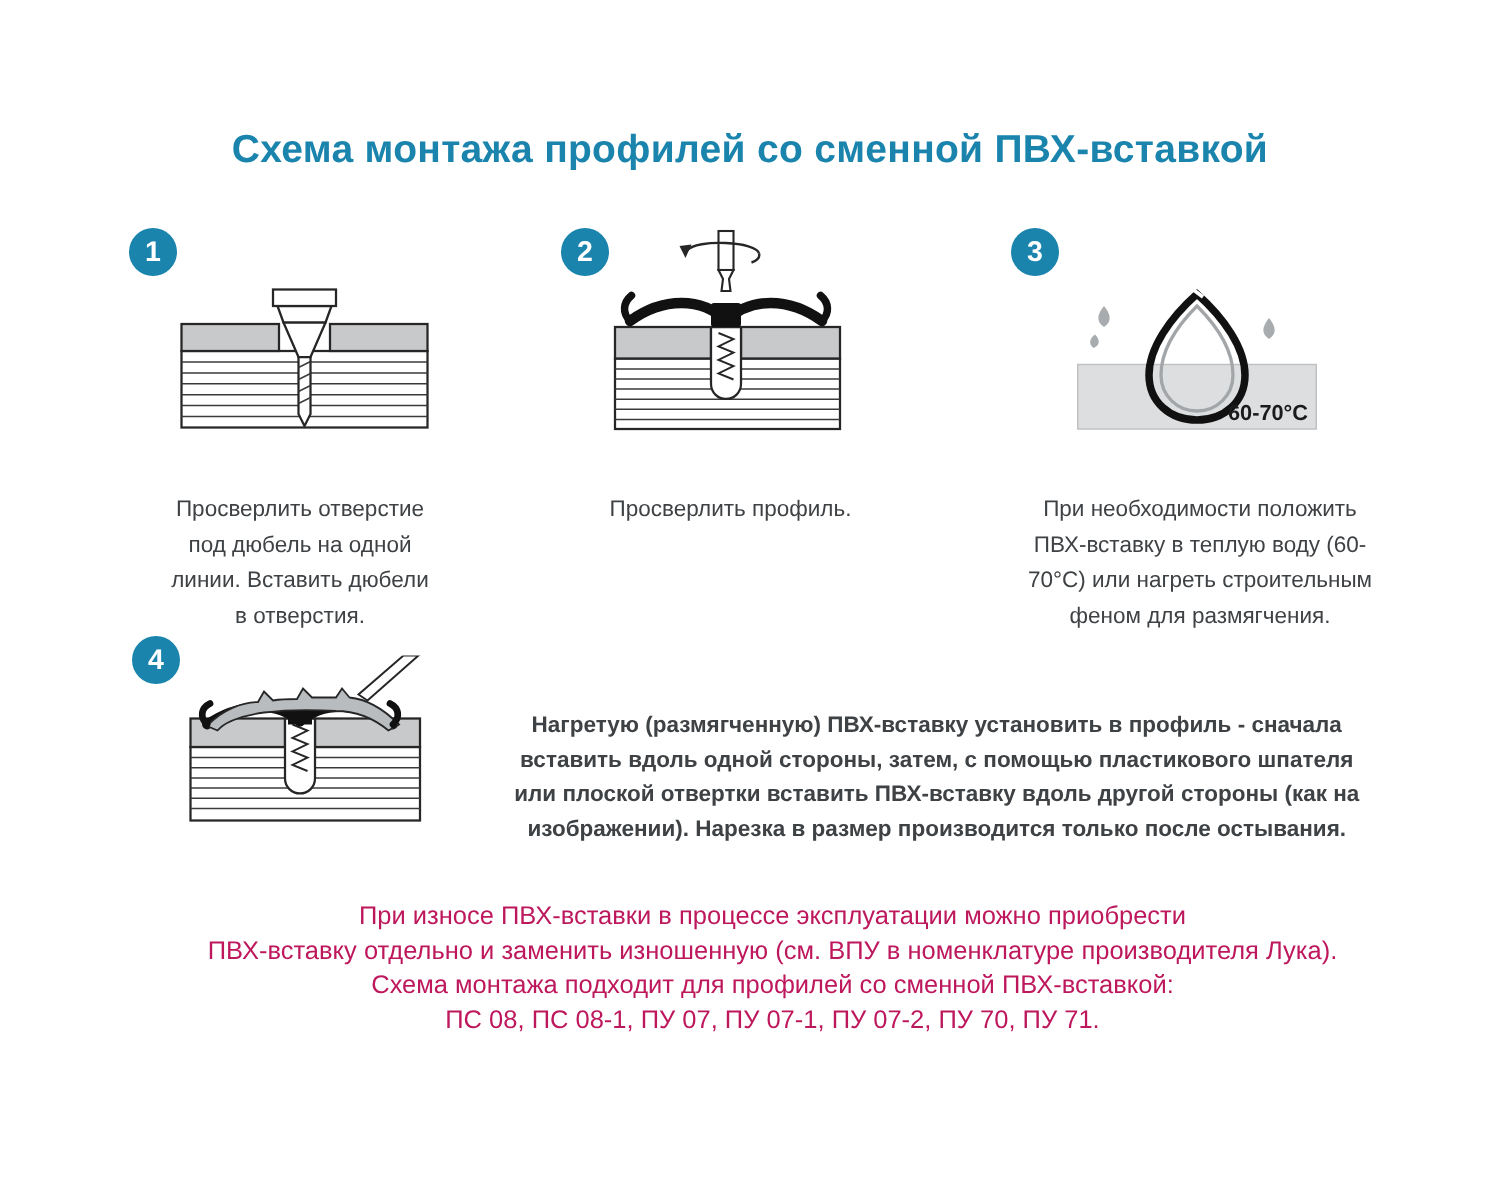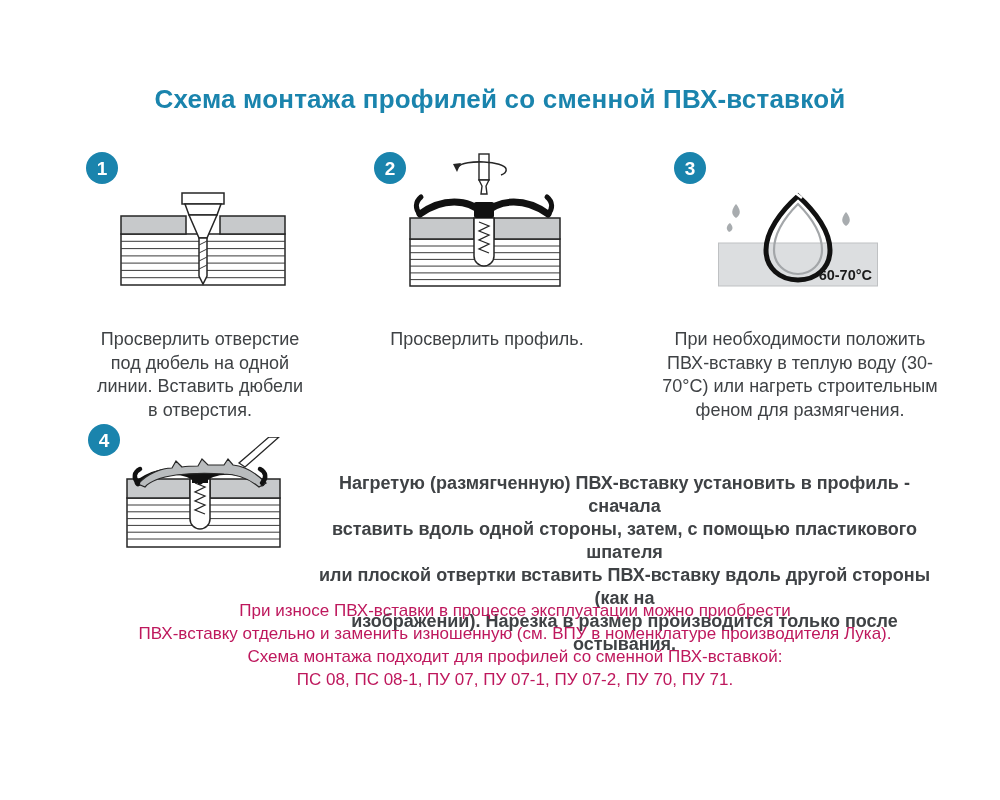--- a/index.html
+++ b/index.html
@@ -19,21 +19,21 @@
   .badge-1 { left:86px;  top:152px; }
   .badge-2 { left:374px; top:152px; }
   .badge-3 { left:674px; top:152px; }
   .badge-4 { left:88px;  top:424px; }
   .illus { position:absolute; }
   .illus-1 { left:118px; top:192px; }
   .illus-2 { left:402px; top:152px; }
   .illus-3 { left:718px; top:188px; }
   .illus-4 { left:118px; top:437px; }
   .caption {
-    position:absolute; font-size:18px; line-height:23.5px; color:#3f4245;
+    position:absolute; font-size:15px; line-height:23.5px; color:#3f4245;
     text-align:center; white-space:pre-line;
   }
   .caption-1 { left:90px;  top:328px; width:220px; }
   .caption-2 { left:377px; top:328px; width:220px; }
   .caption-3 { left:655px; top:328px; width:290px; }
   .caption-4 { left:312px; top:472px; width:625px; line-height:23px;font-weight:bold; }
   .footer {
     position:absolute; top:599px; left:15px; width:1000px; text-align:center;
     font-size:17px; line-height:23px; color:#be185d; white-space:pre-line;
   }
@@ -121,21 +121,21 @@
       <line x1="76" y1="4" x2="84" y2="10" stroke="#ffffff" stroke-width="2.5"></line>
     </g>
     <g>
       <path d="M18,16 C22,21 24,26 18,30 C12,26 14,21 18,16 Z" fill="#a8acaf"></path>
       <path d="M12,35 C15,38 16,42 11,44 C7,41 9,37 12,35 Z" fill="#a8acaf"></path>
       <path d="M128,24 C132,29 134,34 128,38 C122,34 124,29 128,24 Z" fill="#a8acaf"></path>
     </g>
     <text x="154" y="92" text-anchor="end" font-size="14.5" font-weight="bold" fill="#1a1a1a" font-family="Liberation Sans, sans-serif">60-70°C</text>
   </svg>
   <div class="caption caption-3">При необходимости положить
-ПВХ-вставку в теплую воду (30-
+ПВХ-вставку в теплую воду (60-
 70°С) или нагреть строительным
 феном для размягчения.</div>
 
   <div class="badge badge-4">4</div>
   <svg class="illus illus-4" width="175" height="120" viewBox="0 0 175 120">
     <g>
       <rect class="ol" x="9" y="61" width="153" height="49" stroke-width="1.5"></rect>
       <line class="ln" x1="9" y1="68" x2="162" y2="68"></line>
       <line class="ln" x1="9" y1="74.8" x2="162" y2="74.8"></line>
       <line class="ln" x1="9" y1="81.6" x2="162" y2="81.6"></line>

